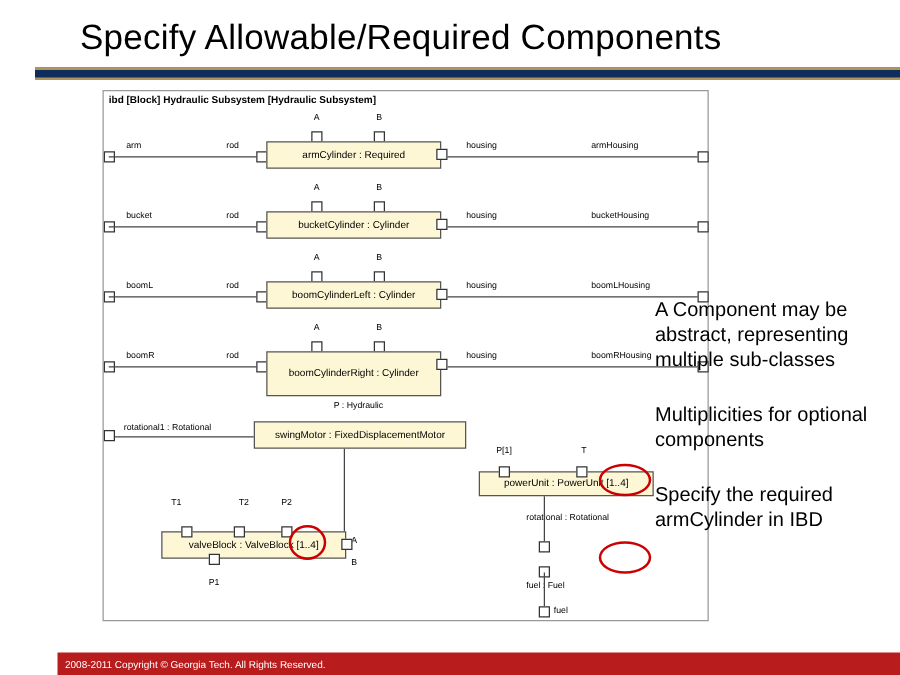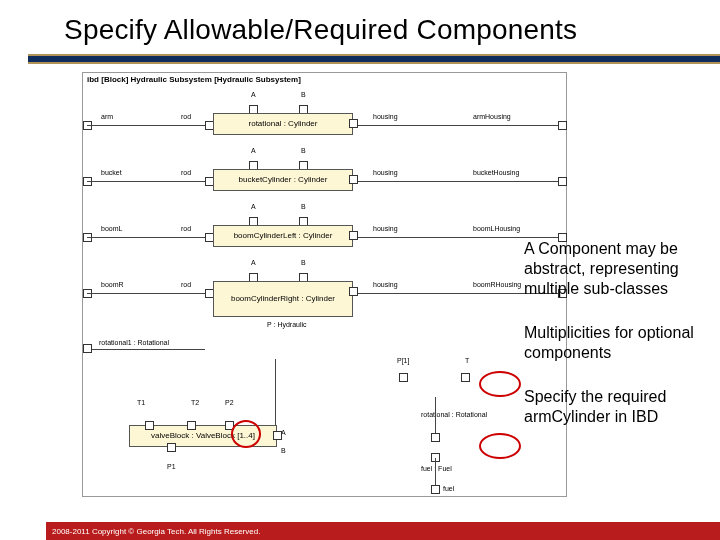--- a/index.html
+++ b/index.html
@@ -37,21 +37,21 @@
       <div id="rows">
           <div class="port" style="top:48px;left:0px"></div>
           <span class="plabel" style="top:40px;left:18px">arm</span>
           <div class="hline" style="top:52px;left:4px;width:126px"></div>
           <span class="plabel" style="top:40px;left:98px">rod</span>
           <div class="port" style="top:48px;left:122px"></div>
           <span class="plabel" style="top:18px;left:168px">A</span>
           <span class="plabel" style="top:18px;left:218px">B</span>
           <div class="port" style="top:32px;left:166px"></div>
           <div class="port" style="top:32px;left:216px"></div>
-          <div class="blk" style="top:40px;left:130px;width:140px;height:22px">rotational : Cylinder</div>
+          <div class="blk" style="top:40px;left:130px;width:140px;height:22px">armCylinder : Required</div>
           <div class="port" style="top:46px;left:266px"></div>
           <div class="hline" style="top:52px;left:275px;width:204px"></div>
           <span class="plabel" style="top:40px;left:290px">housing</span>
           <span class="plabel" style="top:40px;left:390px">armHousing</span>
           <div class="port" style="top:48px;left:475px"></div>
           <div class="port" style="top:104px;left:0px"></div>
           <span class="plabel" style="top:96px;left:18px">bucket</span>
           <div class="hline" style="top:108px;left:4px;width:126px"></div>
           <span class="plabel" style="top:96px;left:98px">rod</span>
           <div class="port" style="top:104px;left:122px"></div>
@@ -95,37 +95,39 @@
           <span class="plabel" style="top:208px;left:290px">housing</span>
           <span class="plabel" style="top:208px;left:390px">boomRHousing</span>
           <div class="port" style="top:216px;left:475px"></div>
         </div>
 
       <div class="hline" style="top:276px;left:4px;width:118px"></div>
       <span class="plabel" style="top:266px;left:16px">rotational1 : Rotational</span>
       <span class="plabel" style="top:266px;left:38px"></span>
       <div class="port" style="top:271px;left:0px"></div>
       <span class="plabel" style="top:248px;left:184px">P : Hydraulic</span>
+      <div class="blk" style="top:264px;left:120px;width:170px;height:22px">swingMotor : FixedDisplacementMotor</div>
 
       <span class="plabel" style="top:326px;left:54px">T1</span>
       <span class="plabel" style="top:326px;left:108px">T2</span>
       <span class="plabel" style="top:326px;left:142px">P2</span>
       <span class="plabel" style="top:356px;left:198px">A</span>
       <span class="plabel" style="top:374px;left:198px">B</span>
       <span class="plabel" style="top:390px;left:84px">P1</span>
       <div class="blk" style="top:352px;left:46px;width:148px;height:22px">valveBlock : ValveBlock [1..4]</div>
       <div class="port" style="top:348px;left:62px"></div>
       <div class="port" style="top:348px;left:104px"></div>
       <div class="port" style="top:348px;left:142px"></div>
       <div class="port" style="top:358px;left:190px"></div>
       <div class="port" style="top:370px;left:84px"></div>
       <div class="circle" style="top:347px;left:148px;width:30px;height:28px"></div>
 
       <span class="plabel" style="top:284px;left:314px">P[1]</span>
       <span class="plabel" style="top:284px;left:382px">T</span>
+      <div class="blk" style="top:304px;left:300px;width:140px;height:20px">powerUnit : PowerUnit [1..4]</div>
       <div class="port" style="top:300px;left:316px"></div>
       <div class="port" style="top:300px;left:378px"></div>
       <div class="circle" style="top:298px;left:396px;width:42px;height:26px"></div>
 
       <span class="plabel" style="top:338px;left:338px">rotational : Rotational</span>
       <div class="port" style="top:360px;left:348px"></div>
       <div class="port" style="top:380px;left:348px"></div>
       <span class="plabel" style="top:392px;left:338px">fuel : Fuel</span>
       <div class="circle" style="top:360px;left:396px;width:42px;height:26px"></div>
 

